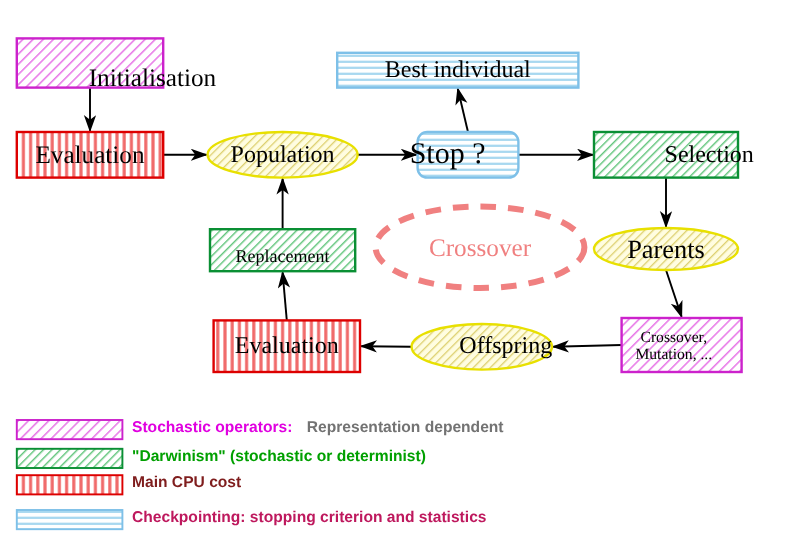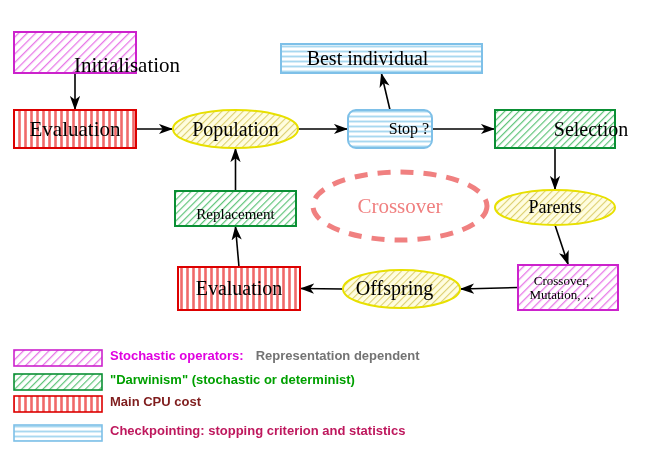--- a/index.html
+++ b/index.html
@@ -105,28 +105,28 @@
         <rect x="14" y="374" width="88" height="16" fill="url(#hatch-green)" stroke="#0a8f34" stroke-width="1.6"></rect>
         <rect x="14" y="396" width="88" height="16" fill="url(#hatch-red)" stroke="#dd0000" stroke-width="1.6"></rect>
         <rect x="14" y="425" width="88" height="16" fill="url(#hatch-blue)" stroke="#7ec0e8" stroke-width="1.6"></rect>
       </g>
   </svg>
 
   <div id="labels-group">
       <div class="node-label" style="left: 14px; top: 45px; width: 138px; height: 41px; font-size: 21px; margin-left: 44px;">Initialisation</div>
       <div class="node-label" style="left: 14px; top: 110px; width: 122px; height: 38px; font-size: 21px;">Evaluation</div>
       <div class="node-label" style="left: 173px; top: 110px; width: 125px; height: 38px; font-size: 20px;">Population</div>
-      <div class="node-label" style="left: 367px; top: 110px; width: 84px; height: 38px; font-size: 16px;">Stop ?</div>
+      <div class="node-label" style="left: 331px; top: 110px; width: 84px; height: 38px; font-size: 25px;">Stop ?</div>
       <div class="node-label" style="left: 495px; top: 110px; width: 120px; height: 38px; font-size: 20px; padding-left: 36px;">Selection</div>
-      <div class="node-label" style="left: 267px; top: 44px; width: 201px; height: 29px; font-size: 20px;">Best individual</div>
+      <div class="node-label" style="left: 281px; top: 44px; width: 201px; height: 29px; font-size: 20px;">Best individual</div>
       <div class="node-label" style="left: 175px; top: 191px; width: 121px; height: 47px; font-size: 15px;">Replacement</div>
       <div class="node-label" style="left: 313px; top: 172px; width: 174px; height: 68px; font-size: 21px; color: rgb(240, 128, 128);">Crossover</div>
-      <div class="node-label" style="left: 495px; top: 190px; width: 120px; height: 35px; font-size: 18px;">Parents</div>
+      <div class="node-label" style="left: 495px; top: 190px; width: 120px; height: 35px; font-size: 22px;">Parents</div>
       <div class="node-label" style="left: 178px; top: 267px; width: 122px; height: 43px; font-size: 20px;">Evaluation</div>
-      <div class="node-label" style="left: 336px; top: 270px; width: 117px; height: 36px; font-size: 20px;">Offspring</div>
+      <div class="node-label" style="left: 363px; top: 270px; width: 117px; height: 36px; font-size: 20px;">Offspring</div>
       <div class="node-label" style="left: 518px; top: 265px; width: 87px; height: 45px; font-size: 13px; white-space: pre-line; display: flex; flex-direction: column; justify-content: center;">Crossover,
 Mutation, ...</div>
     </div>
   <div id="legend-labels">
       <div class="legend-text" style="left: 110px; top: 348px; color: rgb(224, 0, 224);">Stochastic operators:<span style="color: #737373; margin-left: 12px;">Representation dependent</span></div>
       <div class="legend-text" style="left: 110px; top: 372px; color: rgb(0, 160, 0);">"Darwinism" (stochastic or determinist)</div>
       <div class="legend-text" style="left: 110px; top: 394px; color: #7f1d1d; text-align: right;">Main CPU cost</div>
       <div class="legend-text" style="left: 110px; top: 423px; color: #be185d;">Checkpointing: stopping criterion and statistics</div>
     </div>
 

